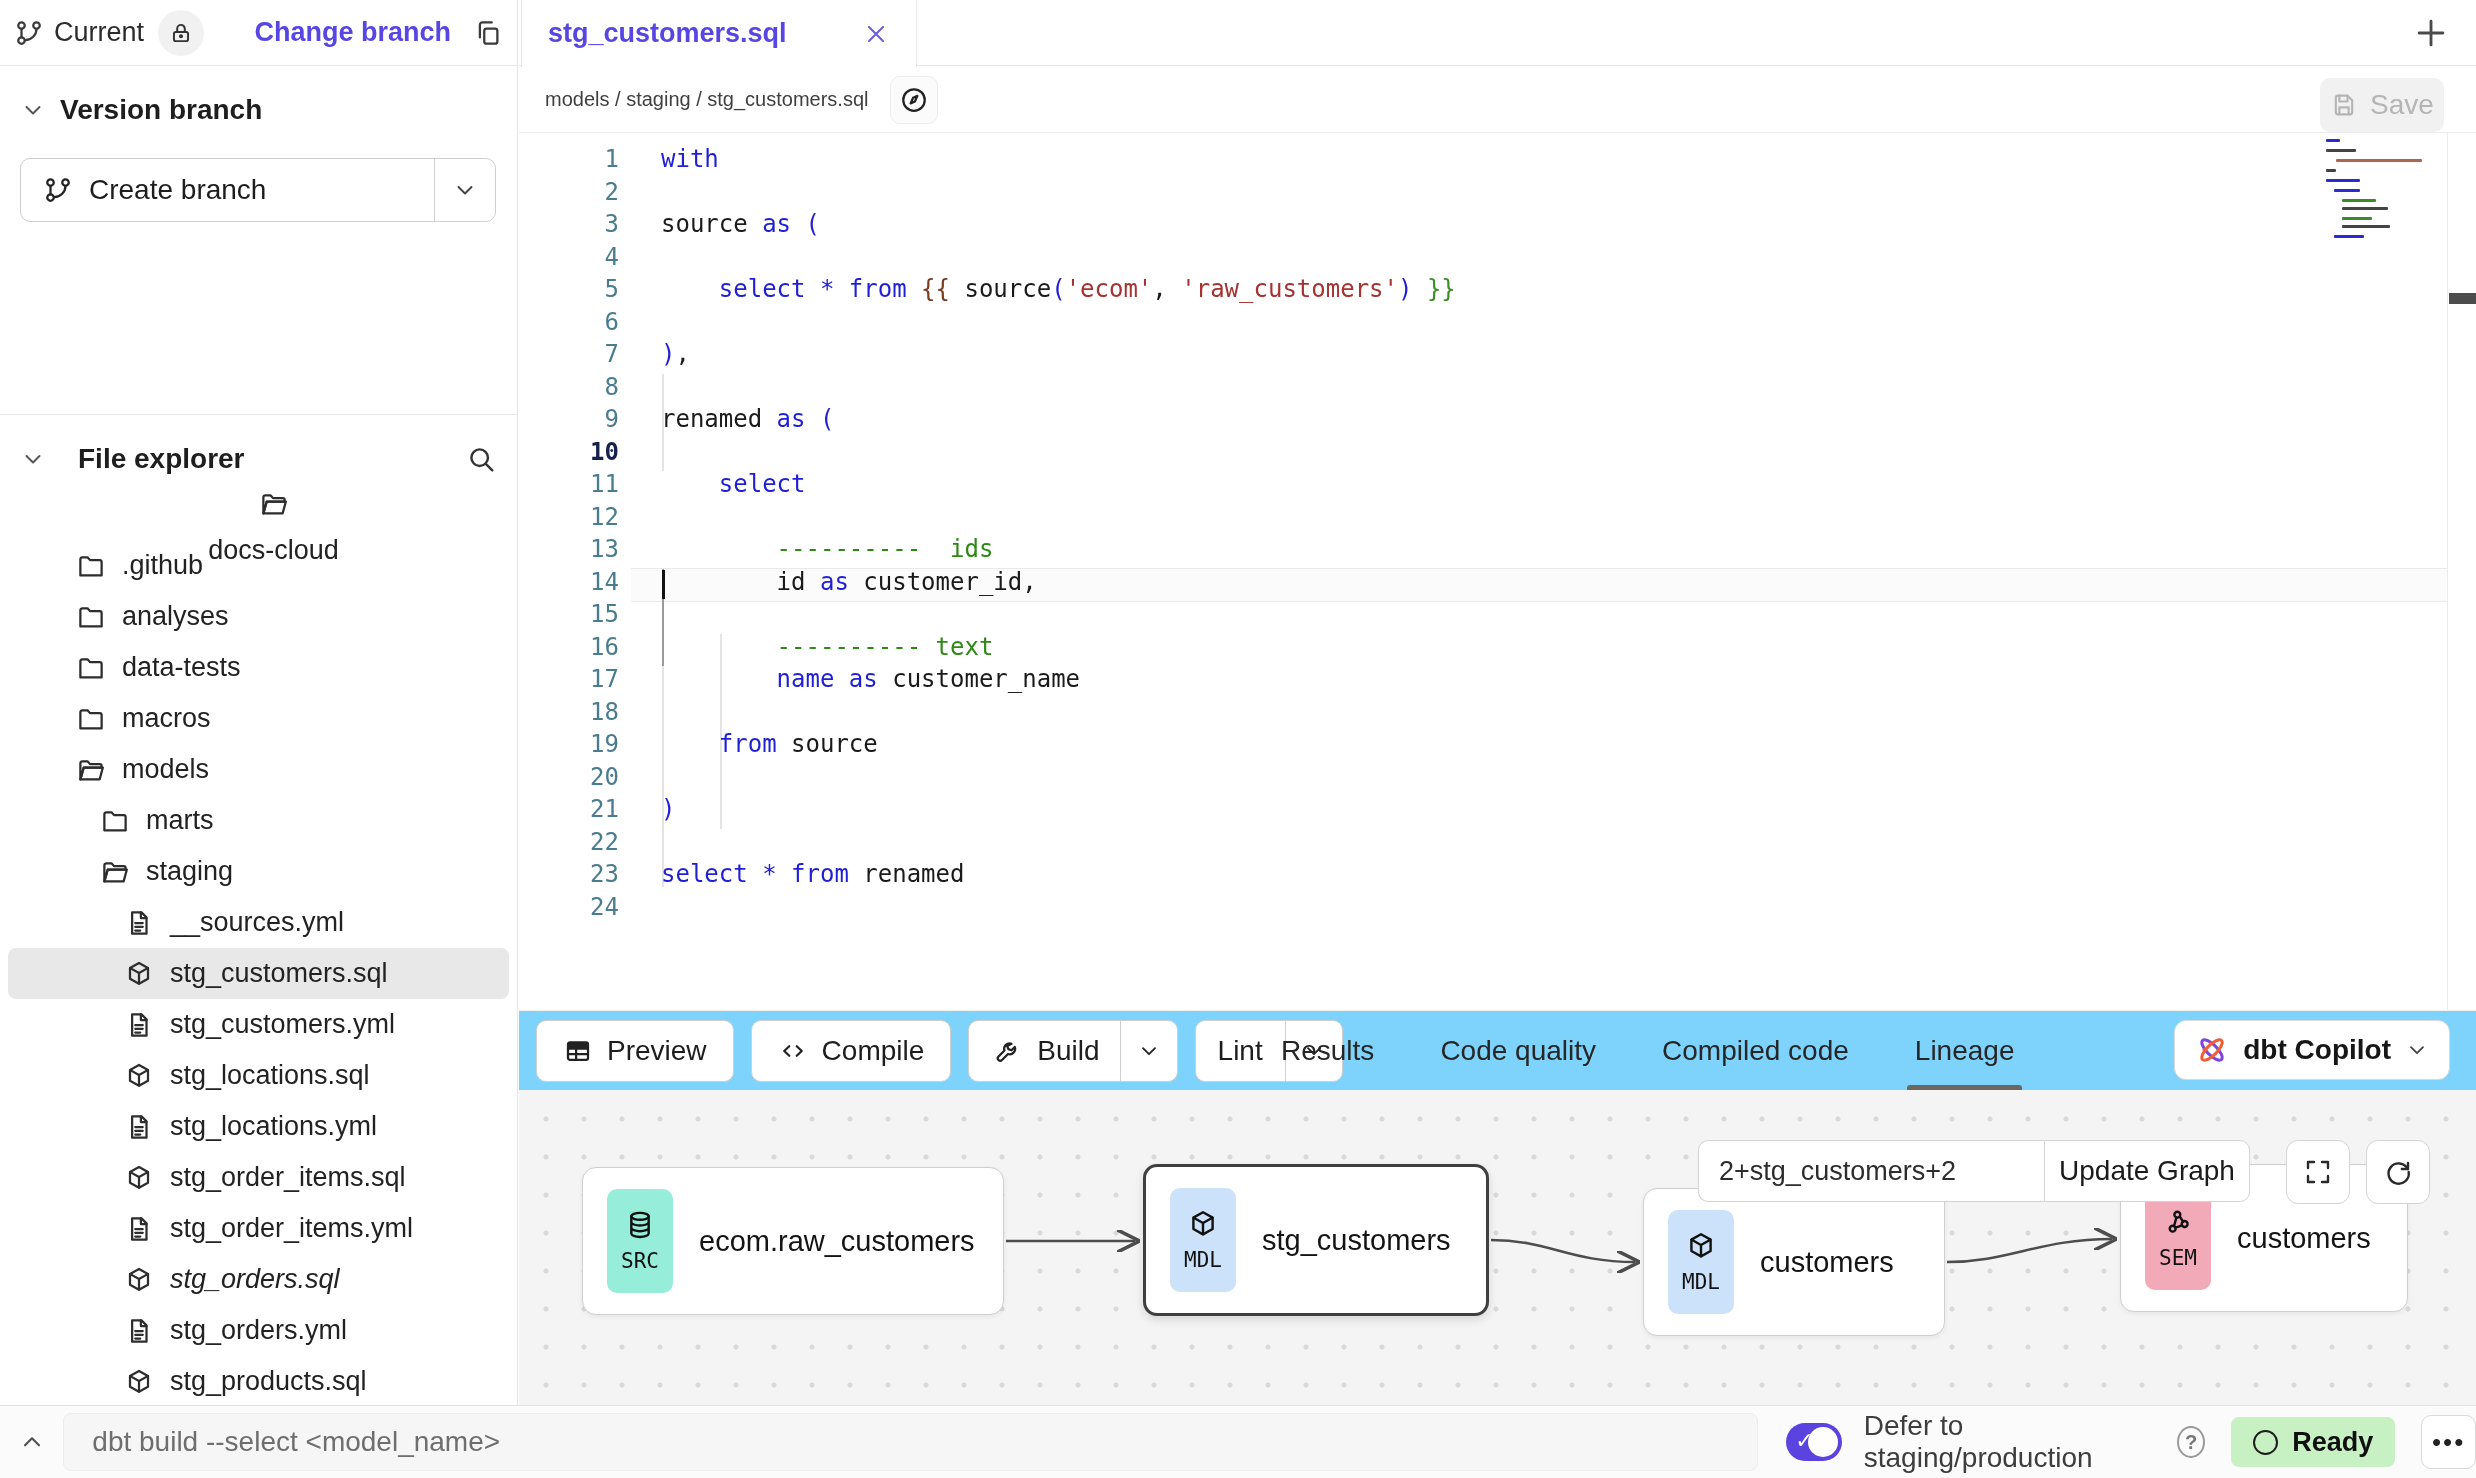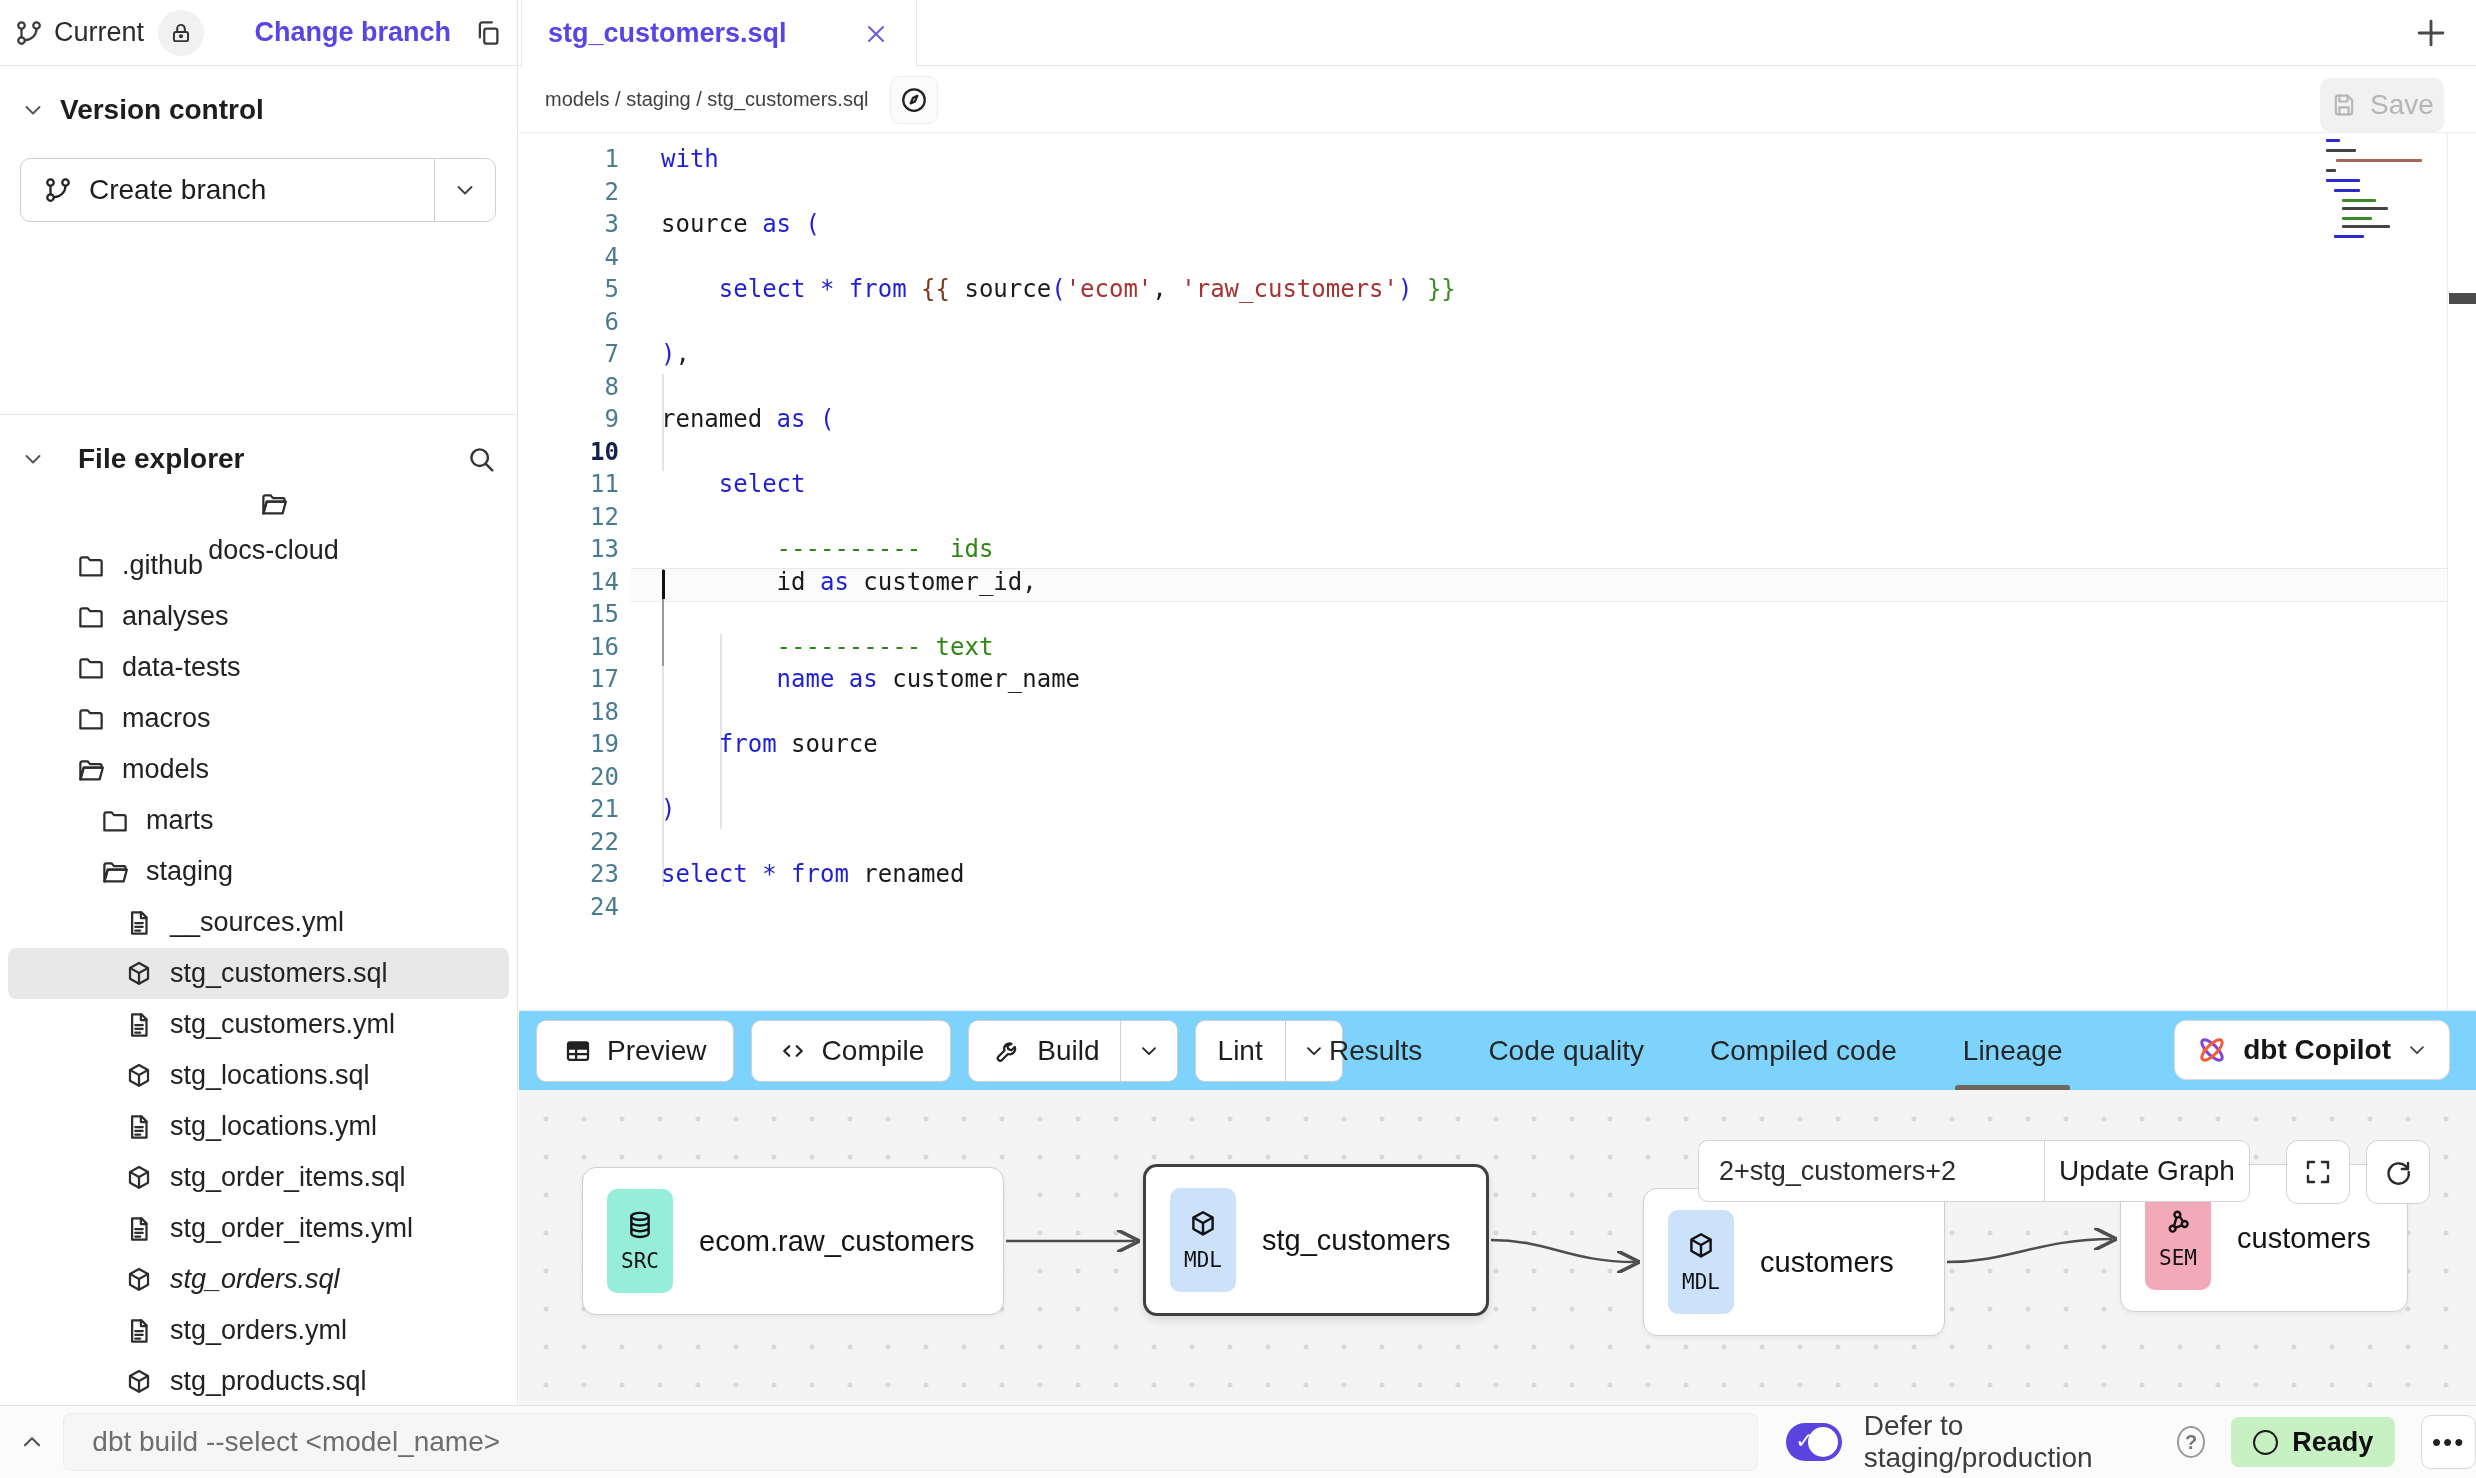--- a/index.html
+++ b/index.html
@@ -75,21 +75,21 @@
   
   .toolbar { position:absolute; left:0; top:1010px; right:0; height:80px; background:#7dd3fc; border-top:1px solid #f0f0f0; }
   .tb-buttons { position:absolute; left:17px; top:9px; display:flex; gap:17px; align-items:center; }
   .btn { height:62px; border:1.5px solid #cfcfcf; border-radius:10px; background:#fff; display:flex; align-items:center; font-size:28px; color:#1d1d1d; cursor:pointer; }
   .btn .icn { width:30px; height:30px; color:#222; }
   .btn-simple { padding:0 26px; gap:14px; }
   .btn-split .main-part { display:flex; align-items:center; gap:14px; padding:0 20px 0 24px; height:100%; border-right:1.5px solid #cfcfcf; }
   .btn-split .caret-part { width:56px; height:100%; display:flex; align-items:center; justify-content:center; color:#444; }
   .btn-split .caret-part .icn { width:24px; height:24px; }
 
-  .panel-tabs { position:absolute; left:762px; top:0; height:80px; display:flex; gap:66px; align-items:center;margin-left:48px; }
+  .panel-tabs { position:absolute; left:762px; top:0; height:80px; display:flex; gap:66px; align-items:center; }
   .panel-tab { position:relative; height:80px; display:flex; align-items:center; font-size:28px; color:#262626; cursor:pointer; }
   .panel-tab.active::after { content:""; position:absolute; left:-8px; right:-8px; bottom:0; height:6px; background:#6e675f; border-radius:3px 3px 0 0; }
 
   .copilot-btn { position:absolute; right:26px; top:9px; height:60px; border:1.5px solid #d9d9d9; border-radius:12px; display:flex; align-items:center; gap:14px; padding:0 20px; background:#fff; cursor:pointer; }
   .copilot-btn .logo { width:34px; height:34px; }
   .copilot-btn .lbl { font-size:28px; font-weight:600; color:#161616; }
   .copilot-btn .icn { width:24px; height:24px; color:#444; }
 
   
   .canvas { position:absolute; left:0; top:1090px; right:0; height:315px; background-color:#f4f4f5; background-image:radial-gradient(circle,#d9d9d9 2.3px,transparent 2.8px); background-size:38px 38px; background-position:8px 10px; overflow:hidden; }
@@ -167,21 +167,21 @@
         </span>
     </div>
 
     <div class="vc-section">
       <div class="sec-title-row">
         <span class="icn">
             <svg viewBox="0 0 24 24" fill="none" stroke="currentColor" stroke-width="1.8" stroke-linecap="round" stroke-linejoin="round">
               <path d="M6 9.2l6 6 6-6"></path>
             </svg>
           </span>
-        <span class="sec-title">Version control</span>
+        <span class="sec-title">Version branch</span>
       </div>
       <div class="create-branch">
         <div class="cb-main">
           <span class="icn">
               <svg viewBox="0 0 24 24" fill="none" stroke="currentColor" stroke-width="1.8" stroke-linecap="round" stroke-linejoin="round">
                 <circle cx="6" cy="6" r="2.6"></circle>
                 <circle cx="6" cy="18" r="2.6"></circle>
                 <circle cx="18" cy="6" r="2.6"></circle>
                 <path d="M6 8.6v6.8M18 8.6a9 9 0 0 1-9 9"></path>
               </svg>

